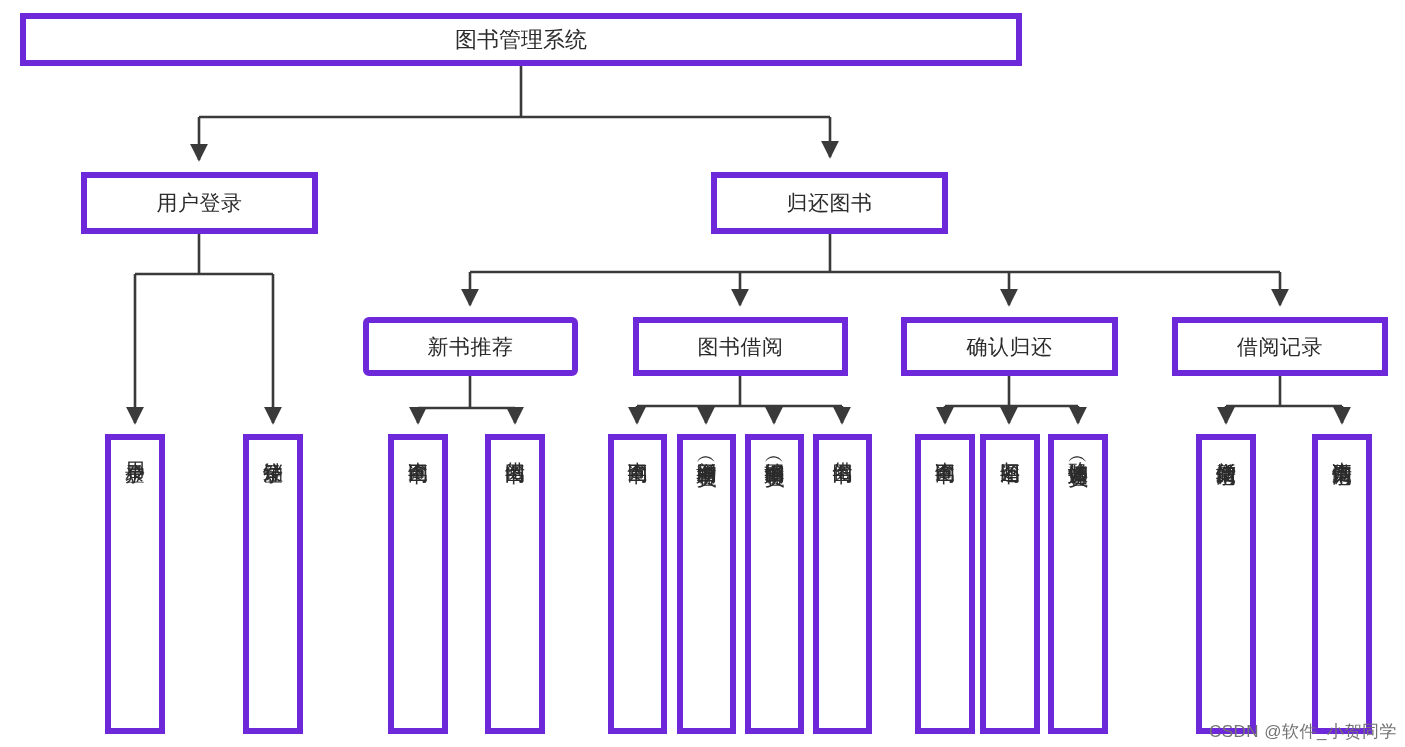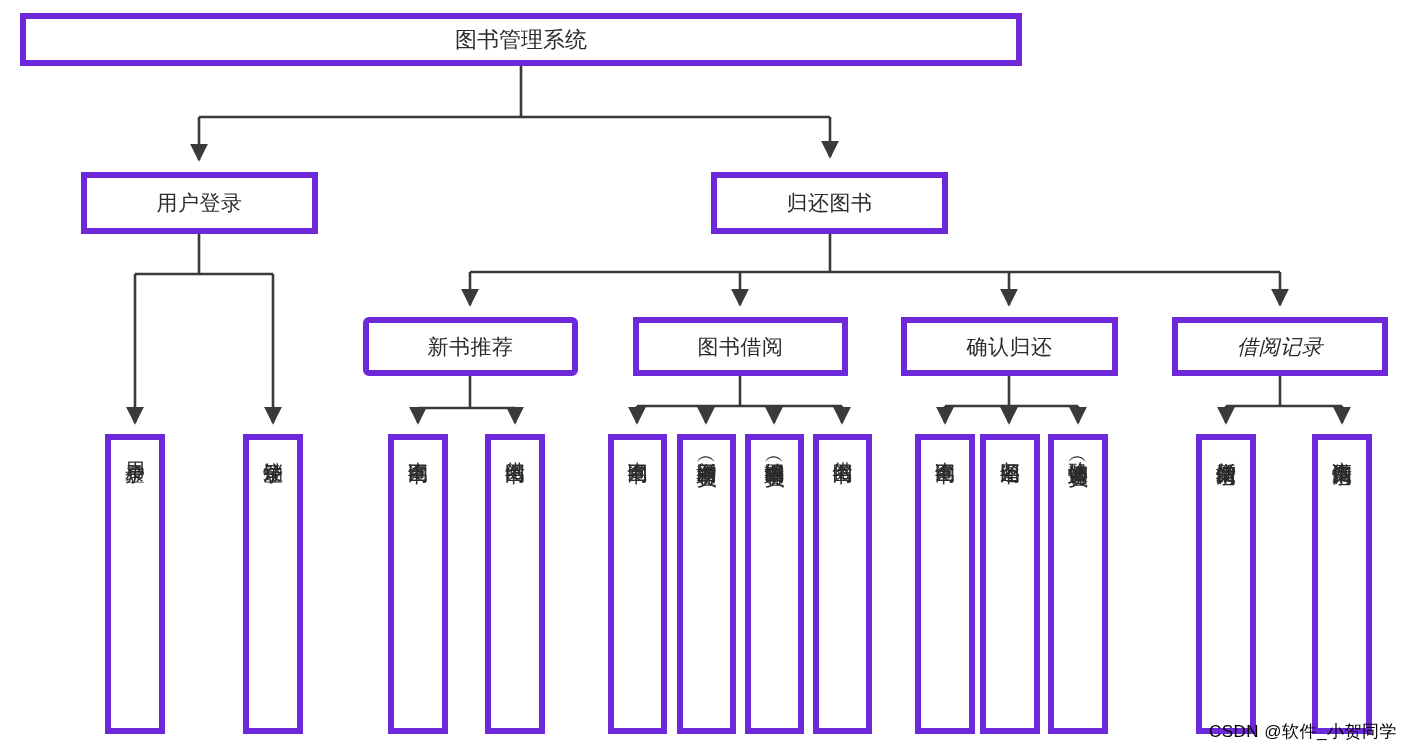--- a/index.html
+++ b/index.html
@@ -54,21 +54,21 @@
     color: #2b2b2b;
   }
   .htext {
     white-space: nowrap;
   }
   #watermark {
     position: absolute;
     right: 8px;
     bottom: 4px;
     font-size: 17px;
-    color: #000000;
+    color: #737373;
     letter-spacing: 0.5px;
     white-space: nowrap;
     margin-top: 12px;
   }
 </style>
 </head>
 <body>
 
 <div id="canvas">
 
@@ -135,21 +135,21 @@
 
   <div class="node horiz" style="left:363px; top:317px; width:215px; height:59px;border-radius:6px;">
     <span class="htext">新书推荐</span>
   </div>
   <div class="node horiz" style="left:633px; top:317px; width:215px; height:59px;">
     <span class="htext">图书借阅</span>
   </div>
   <div class="node horiz" style="left:901px; top:317px; width:217px; height:59px;">
     <span class="htext">确认归还</span>
   </div>
-  <div class="node horiz" style="left:1172px; top:317px; width:216px; height:59px;font-style:italic;">
+  <div class="node horiz" style="left:1172px; top:317px; width:216px; height:59px;">
     <span class="htext">借阅记录</span>
   </div>
 
   <div class="node leaf" style="left:105px; top:434px; width:60px; height:300px;">
     <span class="vtext">用户登录</span>
   </div>
   <div class="node leaf" style="left:243px; top:434px; width:60px; height:300px;">
     <span class="vtext">注销登录</span>
   </div>
 

